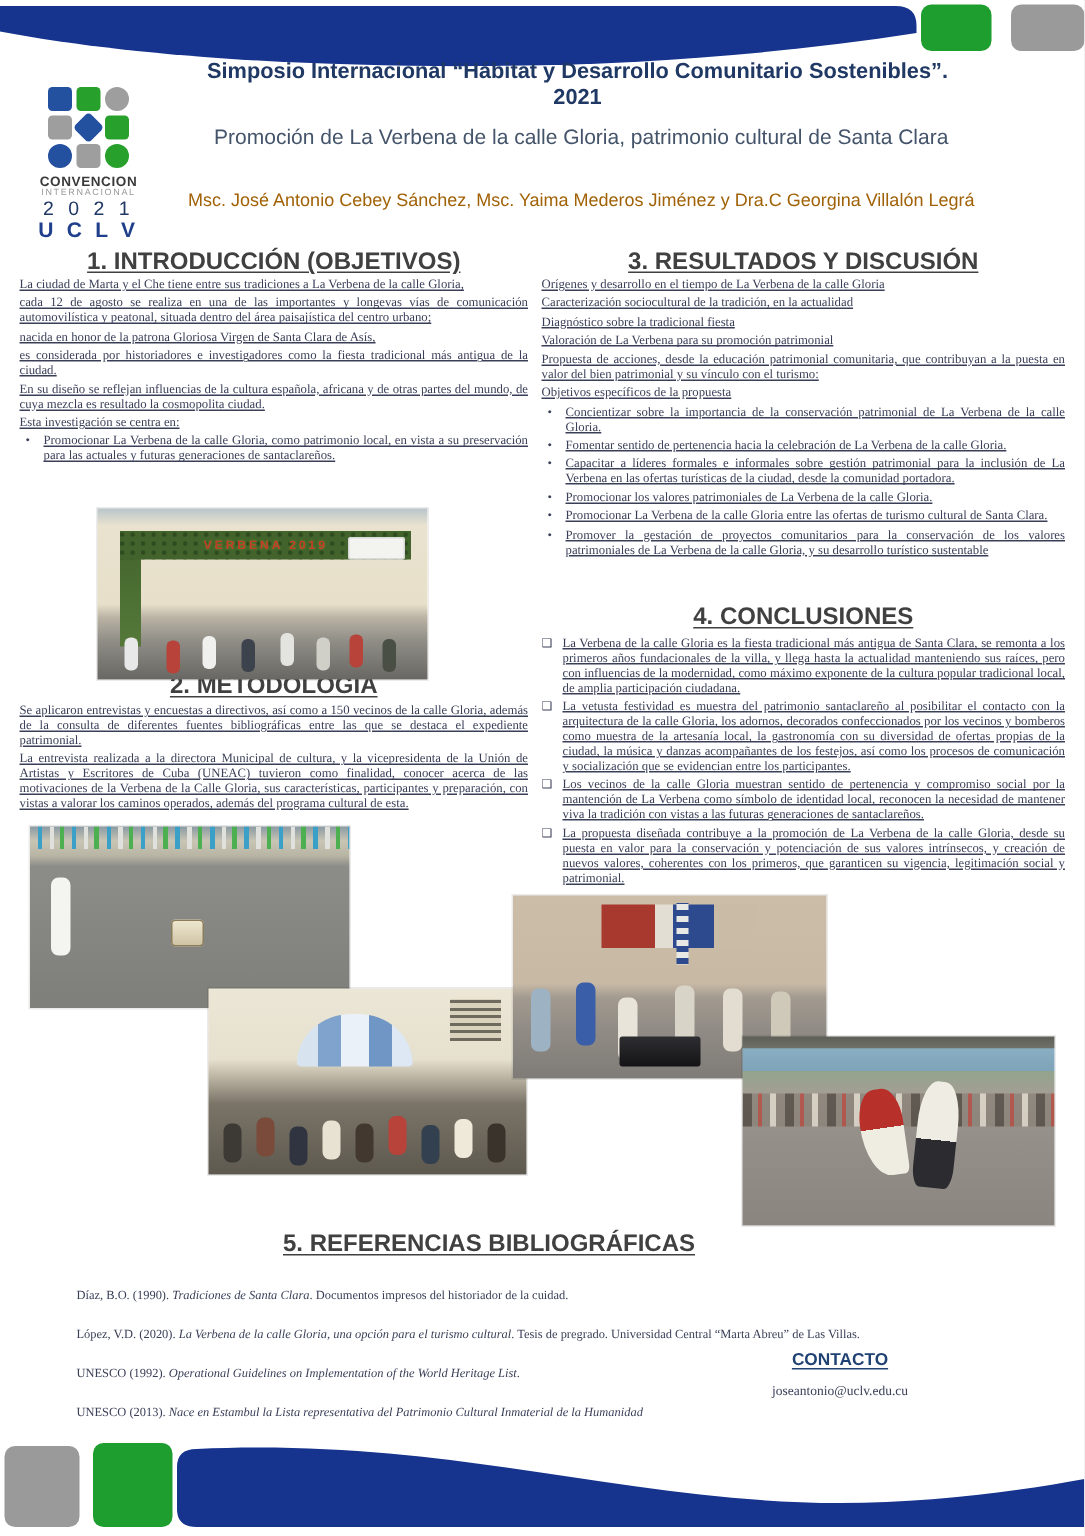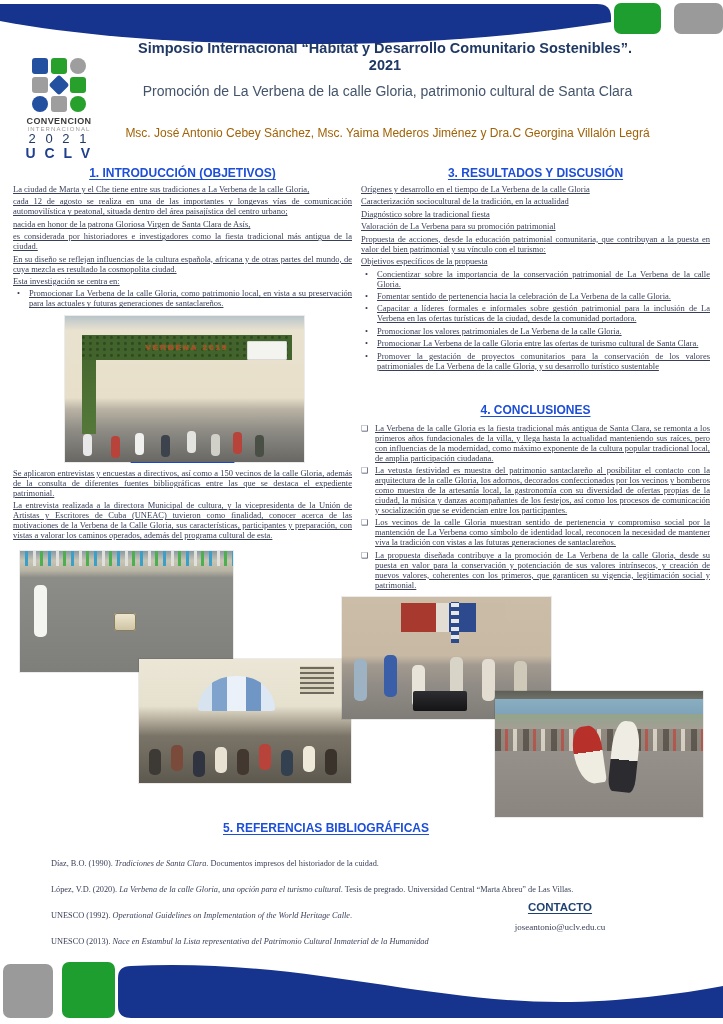--- a/index.html
+++ b/index.html
@@ -31,21 +31,21 @@
   .cell{width:16px;height:16px;border-radius:3px;}
   .cell.circle{border-radius:50%;}
   .c-blue{background:#2450a0;} .c-green{background:#27a02c;} .c-gray{background:#9e9e9e;}
   .logo-l1{font-size:9px;font-weight:bold;color:#3a3a3a;letter-spacing:.4px;margin-top:4px;}
   .logo-l2{font-size:6px;color:#9a9a9a;letter-spacing:1.1px;}
   .logo-l3{font-size:13px;color:#203864;letter-spacing:3px;line-height:1.05;}
   .logo-l4{font-size:14px;font-weight:bold;color:#1f3f8c;letter-spacing:2.5px;line-height:1.05;}
 
   
   .sec-heading{
-    text-align:center;color:#1d4ed8;font-weight:bold;font-size:12px;
+    text-align:center;color:#404040;font-weight:bold;font-size:16px;
   }
   .sec-heading span{text-decoration:underline;text-underline-offset:2px;}
 
   
   .body-text{
     font-family:"Liberation Serif",serif;font-size:8.5px;line-height:1.17;
     color:#3a3f58;text-align:justify;
   }
   .body-text p{margin:0 0 2.5px 0;text-decoration:underline;}
   .bullet-item{position:relative;padding-left:16px;margin:0 0 2.5px 0;}
@@ -57,22 +57,22 @@
   .refs{font-family:"Liberation Serif",serif;font-size:8.3px;line-height:1.2;color:#3a3f58;}
   .refs p{margin:16px;}
   .refs .it{font-style:italic;}
 
   .contact-heading{text-align:center;color:#1f4273;font-weight:bold;font-size:11.5px;}
   .contact-heading span{text-decoration:underline;text-underline-offset:2px;}
   .contact-email{text-align:center;font-family:"Liberation Serif",serif;font-size:9px;color:#3a3f58;}
 
   
   .photo{position:absolute;overflow:hidden;box-shadow:0 0 0 1px rgba(0,0,0,.08);}
-  #photoA{left:65px;top:316px;width:220px;height:146px;z-index:2;
-    background:linear-gradient(180deg,#b9c5ca 0%,#e9e2cf 10%,#e7dfc9 56%,#b9b2a4 64%,#8e8c85 78%,#686763 100%);padding-left:19px;}
+  #photoA{left:65px;top:339px;width:220px;height:114px;z-index:2;
+    background:linear-gradient(180deg,#b9c5ca 0%,#e9e2cf 10%,#e7dfc9 56%,#b9b2a4 64%,#8e8c85 78%,#686763 100%);}
   #photoA .arch-band{position:absolute;left:7%;right:5%;top:13%;height:17%;
     background:radial-gradient(circle at 20% 40%,#2e4a1e 1px,transparent 2px) 0 0/7px 6px,#42642c;
     display:flex;align-items:center;justify-content:center;}
   #photoA .arch-band .arch-text{color:#c0392b;font-size:8px;font-weight:bold;letter-spacing:2px;
     font-family:"Liberation Sans",sans-serif;text-shadow:0 0 1px #7a2;}
   #photoA .arch-pillar{position:absolute;left:7%;top:13%;width:6%;height:68%;
     background:linear-gradient(180deg,#42642c,#55783a);}
   #photoA .white-banner{position:absolute;right:7%;top:17%;width:17%;height:13%;background:#f3f3f0;border-radius:2px;
     box-shadow:inset 0 0 0 1px #d9d9d9;}
   #photoA .people{position:absolute;left:18px;bottom:6px;width:9px;height:22px;border-radius:4px;background:#e8e8e8;
@@ -272,21 +272,21 @@
     <div class="dancer-red"></div>
     <div class="dancer-white"></div>
   </div>
 
   <div class="abs sec-heading" style="left:0;top:821px;width:652px;">
     <span>5. REFERENCIAS BIBLIOGRÁFICAS</span>
   </div>
   <div class="abs refs" style="left:35px;top:843px;width:668px;">
     <p><span>Díaz, B.O. (1990). </span><span class="it">Tradiciones de Santa Clara</span><span>. Documentos impresos del historiador de la cuidad.</span></p>
     <p><span>López, V.D. (2020). </span><span class="it">La Verbena de la calle Gloria, una opción para el turismo cultural</span><span>. Tesis de pregrado. Universidad Central “Marta Abreu” de Las Villas.</span></p>
-    <p><span>UNESCO (1992). </span><span class="it">Operational Guidelines on Implementation of the World Heritage Calle</span><span>.</span></p>
+    <p><span>UNESCO (1992). </span><span class="it">Operational Guidelines on Implementation of the World Heritage List</span><span>.</span></p>
     <p><span>UNESCO (2013). </span><span class="it">Nace en Estambul la Lista representativa del Patrimonio Cultural Inmaterial de la Humanidad</span><span></span></p>
   </div>
 
   <div class="abs contact-heading" style="left:430px;top:901px;width:260px;">
     <span>CONTACTO</span>
   </div>
   <div class="abs contact-email" style="left:430px;top:922px;width:260px;">joseantonio@uclv.edu.cu</div>
 
   <svg id="bottom-band" class="abs" viewBox="0 0 723 62" width="723" height="62">
     <rect x="3" y="8" width="50" height="54" rx="7" fill="#9a9a9a"></rect>

